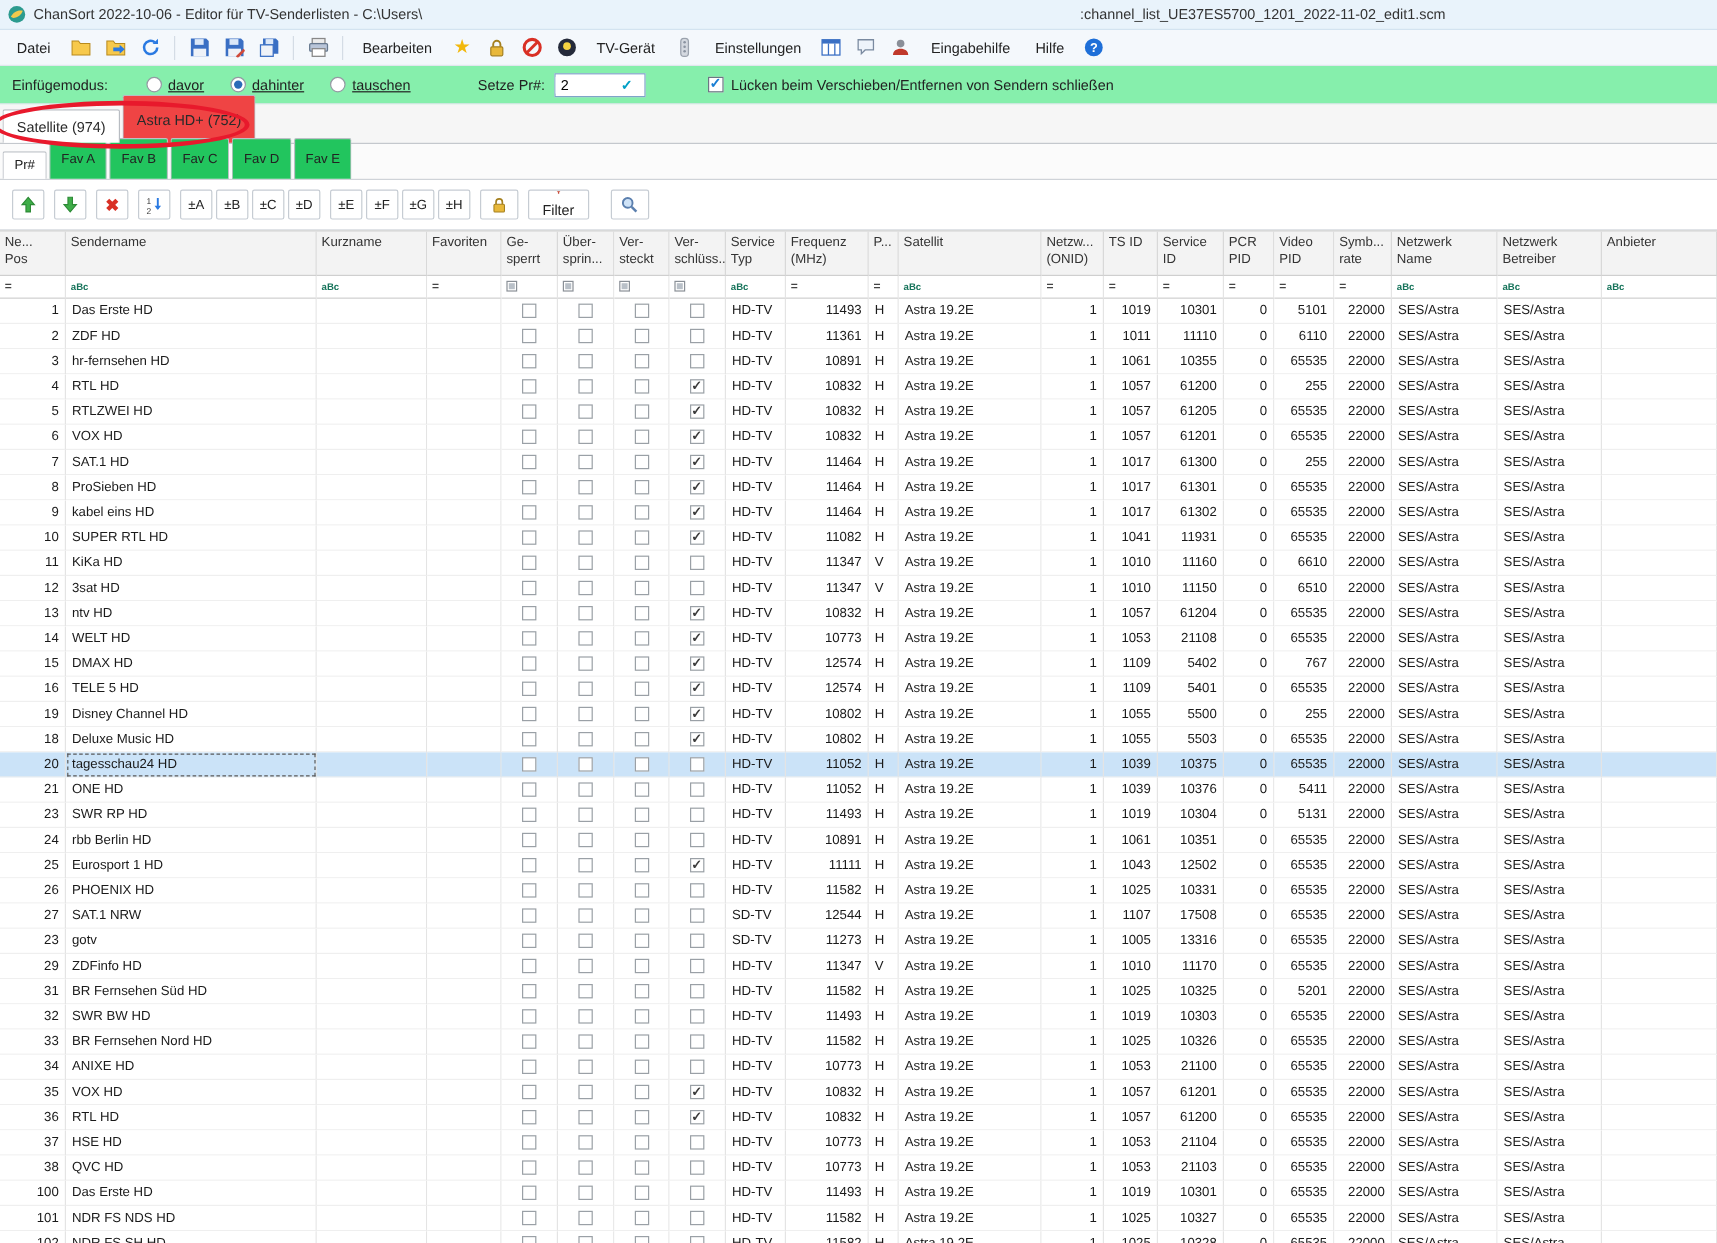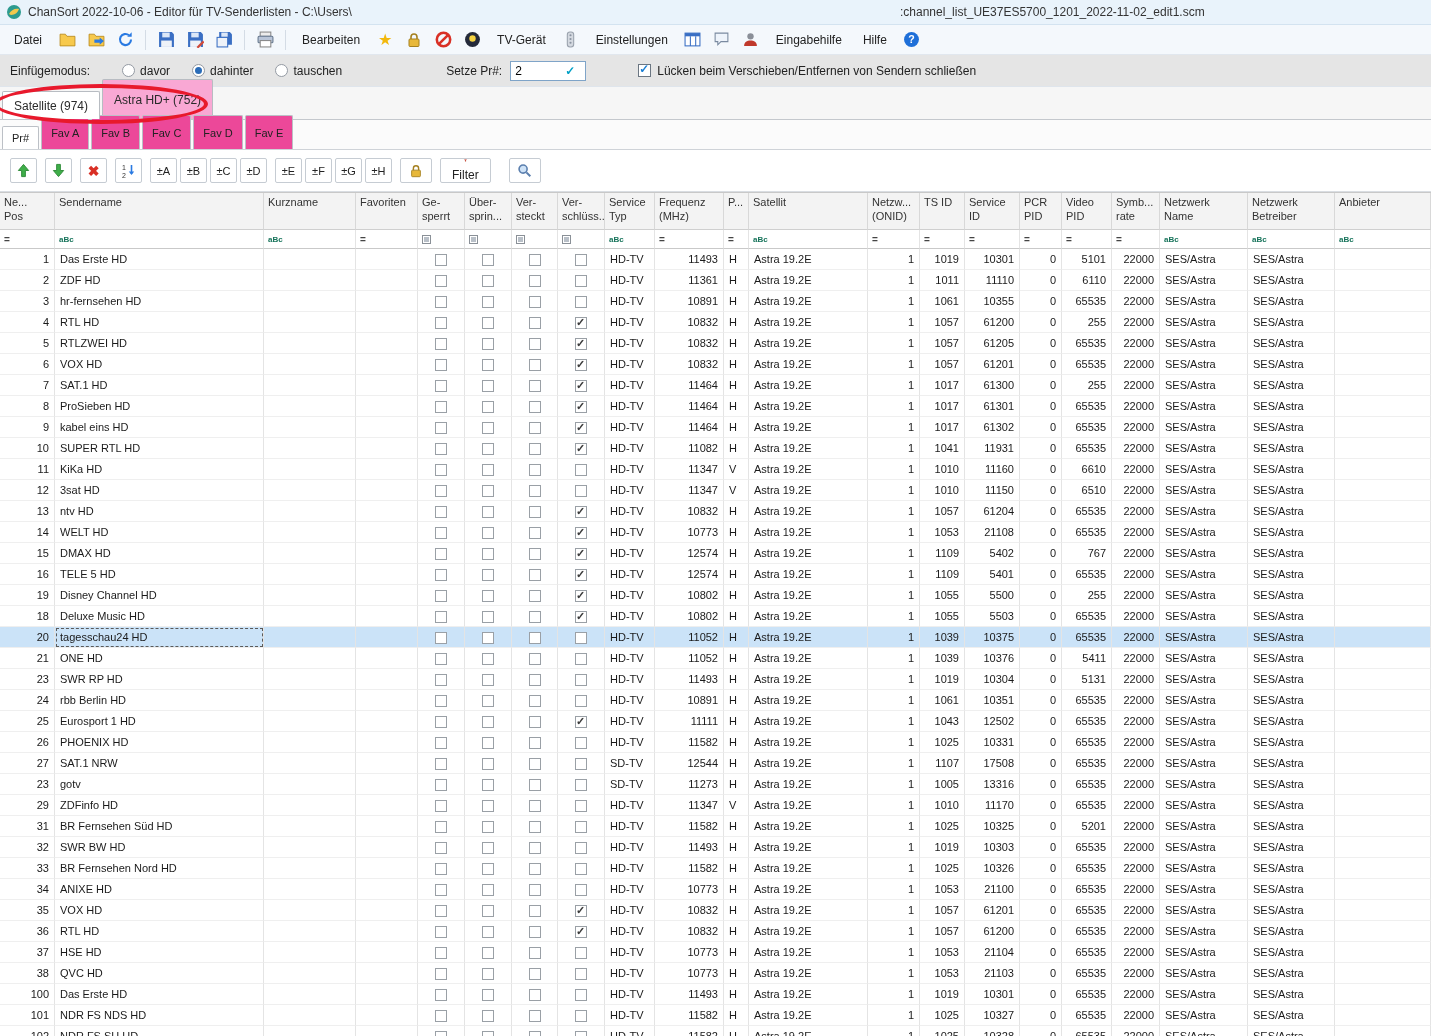--- a/index.html
+++ b/index.html
@@ -13,36 +13,36 @@
   .titlebar{height:25px;background:#e9f3fb;border-bottom:1px solid #d3e3f0;display:flex;align-items:center;padding:0 6px;font-size:12px;color:#333;position:relative;}
   .titlebar .t-file{position:absolute;left:900px;top:5px;}
   .appicon{width:16px;height:16px;margin-right:6px;flex:0 0 auto;}
   
   .toolbar{height:30px;background:#f4f8fc;border-bottom:1px solid #e1e7ee;display:flex;align-items:center;padding:0 6px;gap:5px;font-size:12px;}
   .tbtn{display:flex;align-items:center;gap:4px;padding:3px 8px;border-radius:3px;cursor:default;}
   .ibtn{width:24px;height:24px;display:flex;align-items:center;justify-content:center;border-radius:3px;}
   .sep{width:1px;height:20px;background:#d4dce5;margin:0 3px;}
   .star-glyph{color:#f2b80c;font-size:16px;line-height:16px;}
   
-  .optionsrow{height:32px;background:#e5e5e5;border-bottom:1px solid #dfe5ec;display:flex;align-items:center;padding:0 10px;font-size:12px;}
+  .optionsrow{height:32px;background:#86efac;border-bottom:1px solid #dfe5ec;display:flex;align-items:center;padding:0 10px;font-size:12px;}
   .radio{width:13px;height:13px;border:1px solid #949aa3;border-radius:50%;background:#fff;display:inline-block;margin-right:5px;position:relative;vertical-align:-2px;}
   .radio.sel::after{content:"";position:absolute;left:2px;top:2px;width:7px;height:7px;border-radius:50%;background:#2b6cb8;}
-  .radiolbl{margin-right:22px;display:flex;align-items:center;}
+  .radiolbl{margin-right:22px;display:flex;align-items:center;text-decoration:underline;}
   .prbox{width:76px;height:20px;border:1px solid #7fa4c8;background:#fff;display:flex;align-items:center;margin-left:8px;}
   .prbox input{border:0;outline:none;width:54px;font-size:12px;padding:0 4px;font-family:"Liberation Sans",sans-serif;}
   .prcheck{color:#00a0c6;font-weight:bold;font-size:12px;margin-right:3px;}
   .cbox{width:13px;height:13px;border:1px solid #6b7682;background:#fff;display:inline-block;position:relative;margin-right:6px;vertical-align:-2px;}
   .cbox.on::after{content:"✓";position:absolute;left:0;top:-3px;font-size:12px;font-weight:bold;color:#1a7fd4;}
   
   .tabstrip{height:33px;background:#f6f6f6;border-bottom:1px solid #c4c8cd;display:flex;align-items:flex-end;padding:0 2px;}
-  .tab{height:40px;padding:0 11px;display:flex;align-items:center;font-size:12px;border:1px solid #b8bcc2;border-bottom:none;background:#f9a8d4;color:#2a2a2a;margin-right:2px;border-radius:2px 2px 0 0;}
+  .tab{height:40px;padding:0 11px;display:flex;align-items:center;font-size:12px;border:1px solid #b8bcc2;border-bottom:none;background:#ef4444;color:#2a2a2a;margin-right:2px;border-radius:2px 2px 0 0;}
   .tab.active{background:#fff;height:28px;position:relative;z-index:2;justify-content:flex-end;}
   
   .favstrip{height:30px;background:#fbfbfb;border-bottom:1px solid #cfd3d8;display:flex;align-items:flex-end;padding:0 2px;}
-  .favtab{height:34px;padding:0 9px;display:flex;align-items:center;font-size:11px;border:1px solid #bcc0c6;border-bottom:none;background:#ec4899;margin-right:2px;border-radius:2px 2px 0 0;}
+  .favtab{height:34px;padding:0 9px;display:flex;align-items:center;font-size:11px;border:1px solid #bcc0c6;border-bottom:none;background:#22c55e;margin-right:2px;border-radius:2px 2px 0 0;}
   .favtab.active{background:#fff;height:23px;}
   
   .edittoolbar{height:42px;background:#fff;border-bottom:1px solid #d9dde2;display:flex;align-items:center;padding:0 10px;gap:8px;}
   .ebtn{min-width:27px;height:25px;border:1px solid #c6ccd3;background:#fff;display:flex;align-items:center;justify-content:center;font-size:11px;border-radius:2px;}
   .pmgroup{display:flex;gap:3px;}
   .filterbtn{display:flex;align-items:center;gap:6px;height:25px;padding:0 11px;border:1px solid #c6ccd3;background:#fff;border-radius:2px;}
   .redx{color:#d93025;font-weight:bold;font-size:14px;}
   
   .gridwrap{height:845px;overflow:hidden;border-top:1px solid #c8c8c8;}
   table{border-collapse:separate;border-spacing:0;table-layout:fixed;width:1431px;font-size:11px;}
@@ -206,21 +206,21 @@
     <span data-name="radio-davor-label">davor</span>
   </span>
   <span class="radiolbl" data-name="radio-dahinter">
     <span class="radio sel" data-name="radio-dahinter-circle"></span>
     <span data-name="radio-dahinter-label">dahinter</span>
   </span>
   <span class="radiolbl" data-name="radio-tauschen">
     <span class="radio" data-name="radio-tauschen-circle"></span>
     <span data-name="radio-tauschen-label">tauschen</span>
   </span>
-  <span style="margin-left:82px;" data-name="setze-pr-label">Setze Pr#:</span>
+  <span style="margin-left:34px;" data-name="setze-pr-label">Setze Pr#:</span>
   <span class="prbox" data-name="setze-pr-inputbox">
     <input data-name="setze-pr-input" value="2" style="">
     <span class="prcheck" data-name="apply-check-icon">✓</span>
   </span>
   <span style="margin-left:52px;display:flex;align-items:center;" data-name="close-gaps-checkbox-group">
     <span class="cbox on" data-name="close-gaps-checkbox"></span>
     <span data-name="close-gaps-label">Lücken beim Verschieben/Entfernen von Sendern schließen</span>
   </span>
 </div>
 

